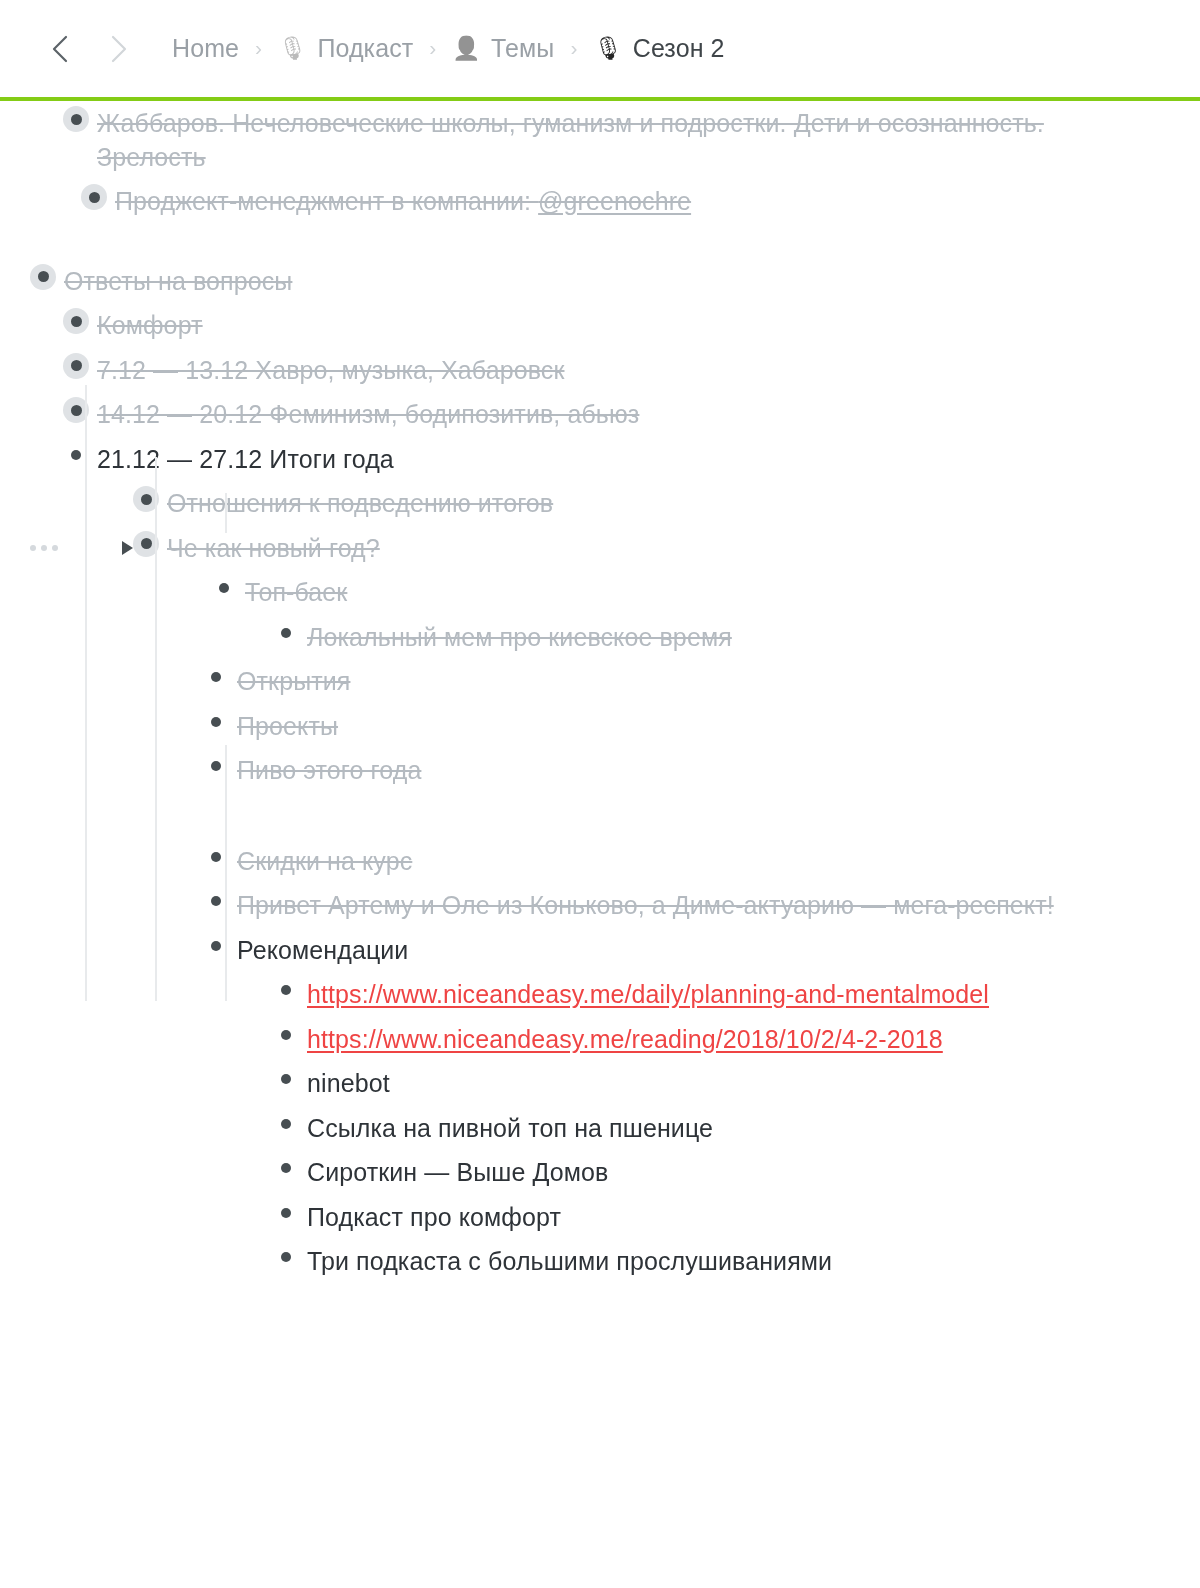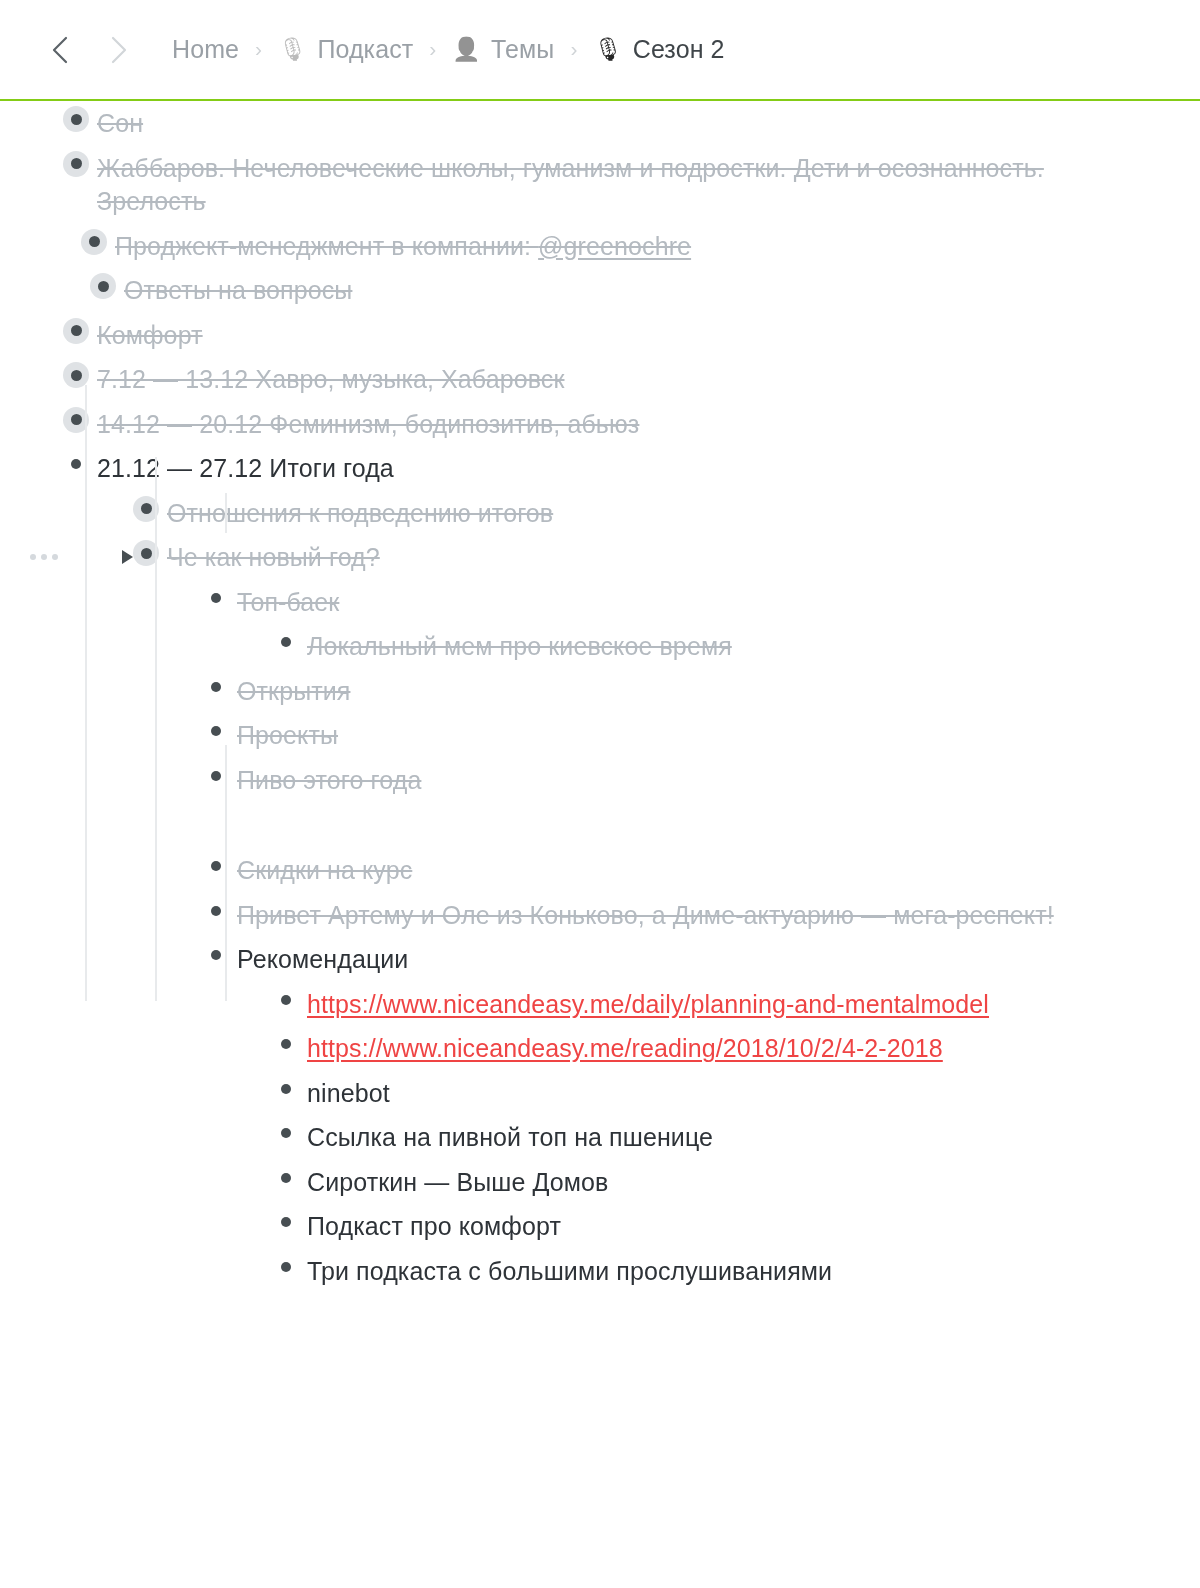--- a/index.html
+++ b/index.html
@@ -8,21 +8,21 @@
     margin: 0; padding: 0;
     width: 1200px; height: 1588px;
     background: #ffffff;
     font-family: "Liberation Sans", "DejaVu Sans", sans-serif;
     -webkit-font-smoothing: antialiased;
   }
 
   
   .topbar {
     height: 101px;
-    border-bottom: 2px solid #84cc16;
+    border-bottom: 4px solid #84cc16;
     display: flex;
     align-items: center;
     padding-left: 48px;
     background: #fff;
   }
   .nav-arrows { display: flex; align-items: center; gap: 38px; margin-right: 42px; }
   .nav-arrow {
     width: 22px; height: 30px;
     display: flex; align-items: center; justify-content: center;
     cursor: pointer;
@@ -181,42 +181,33 @@
     </nav>
 </div>
 
 <div class="outline" id="outline">
     <div class="row done" style="padding: 5px 60px 5px 63px;">
       <div class="row-inner">
         <div class="bullet-wrap">
           <span class="bullet-halo"></span>
           <span class="bullet-dot"></span>
         </div>
-        <div class="text"><span>Сон</span></div>
-      </div>
-    </div>
-    <div class="row done" style="padding: 5px 60px 5px 63px;">
-      <div class="row-inner">
-        <div class="bullet-wrap">
-          <span class="bullet-halo"></span>
-          <span class="bullet-dot"></span>
-        </div>
         <div class="text"><span>Жаббаров. Нечеловеческие школы, гуманизм и подростки. Дети и осознанность. Зрелость</span></div>
       </div>
     </div>
     <div class="row done" style="padding: 5px 60px 5px 63px; margin-left: 18px;">
       <div class="row-inner">
         <div class="bullet-wrap">
           <span class="bullet-halo"></span>
           <span class="bullet-dot"></span>
         </div>
         <div class="text"><span>Проджект-менеджмент в компании: </span><a class="link" href="#">@greenochre</a></div>
       </div>
     </div>
-    <div class="row done" style="padding: 5px 60px 5px 90px;">
+    <div class="row done" style="padding: 5px 60px 5px 30px; margin-top: 35px;">
       <div class="row-inner">
         <div class="bullet-wrap">
           <span class="bullet-halo"></span>
           <span class="bullet-dot"></span>
         </div>
         <div class="text"><span>Ответы на вопросы</span></div>
       </div>
     </div>
     <div class="row done" style="padding: 5px 60px 5px 63px;">
       <div class="row-inner">
@@ -272,21 +263,21 @@
         <div class="caret" style="margin-left: 22px;"></div>
       </div>
       <div class="row-inner">
         <div class="bullet-wrap">
           <span class="bullet-halo"></span>
           <span class="bullet-dot"></span>
         </div>
         <div class="text"><span>Че как новый год?</span></div>
       </div>
     </div>
-    <div class="row done" style="padding: 5px 60px 5px 203px;">
+    <div class="row done" style="padding: 5px 60px 5px 203px; margin-left: 8px;">
       <div class="row-inner">
         <div class="bullet-wrap">
           <span class="bullet-dot small"></span>
         </div>
         <div class="text"><span>Топ-баек</span></div>
       </div>
     </div>
     <div class="row done" style="padding: 5px 60px 5px 273px;">
       <div class="row-inner">
         <div class="bullet-wrap">

